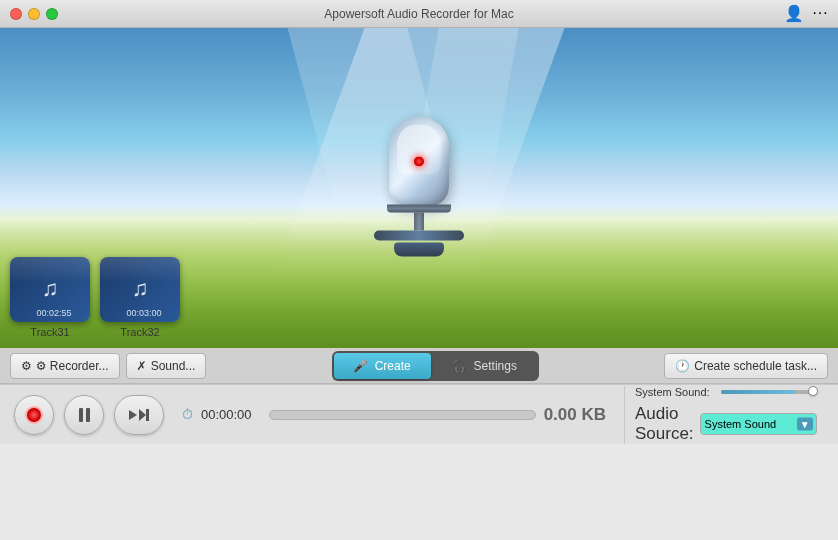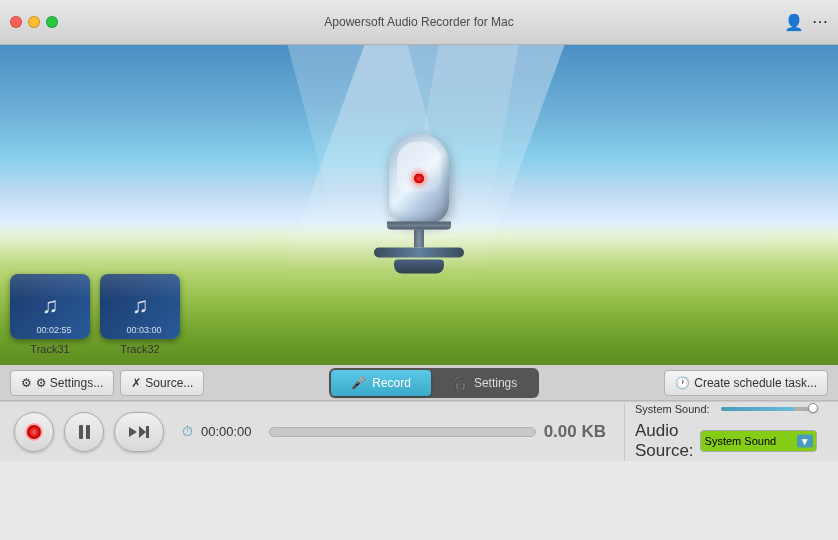--- a/index.html
+++ b/index.html
@@ -6,21 +6,21 @@
     body {
       width: 838px;
       height: 540px;
       font-family: -apple-system, BlinkMacSystemFont, "Helvetica Neue", Arial, sans-serif;
       overflow: hidden;
       background: #2a2a2a;
     }
 
     
     .titlebar {
-      height: 45px;
+      height: 28px;
       background: linear-gradient(to bottom, #e8e8e8, #d0d0d0);
       display: flex;
       align-items: center;
       justify-content: center;
       position: relative;
       border-bottom: 1px solid #b0b0b0;
     }
     .titlebar-buttons {
       position: absolute;
       left: 10px;
@@ -491,21 +491,21 @@
       gap: 6px;
     }
     .audio-source-label {
       font-size: 17px;
       color: #333;
     }
     .source-select {
       flex: 1;
       height: 22px;
       font-size: 11px;
-      background: #84cc16;
+      background: #5eead4;
       border: 1px solid #aaa;
       border-radius: 4px;
       padding: 0 4px;
       cursor: pointer;
       appearance: none;
       -webkit-appearance: none;
       background-image: none;
     }
     .source-select-wrapper {
       flex: 1;
@@ -577,32 +577,32 @@
       </div>
     </div>
   </div>
 
   <div class="bottom-panel">
 
     <div class="tab-bar">
       <div class="settings-tools-area">
         <button class="settings-btn">
           <span>⚙</span>
-          <span>⚙ Settings...</span>
+          <span>⚙ Recorder...</span>
         </button>
         <button class="tools-btn">
           <span>✗</span>
-          <span>Source...</span>
+          <span>Sound...</span>
         </button>
       </div>
 
       <div class="tab-group">
         <button class="tab-btn active">
           <span>🎤</span>
-          <span>Record</span>
+          <span>Create</span>
         </button>
         <button class="tab-btn inactive">
           <span>🎧</span>
           <span>Settings</span>
         </button>
       </div>
 
       <button class="schedule-btn">
         <span>🕐</span>
         <span>Create schedule task...</span>

